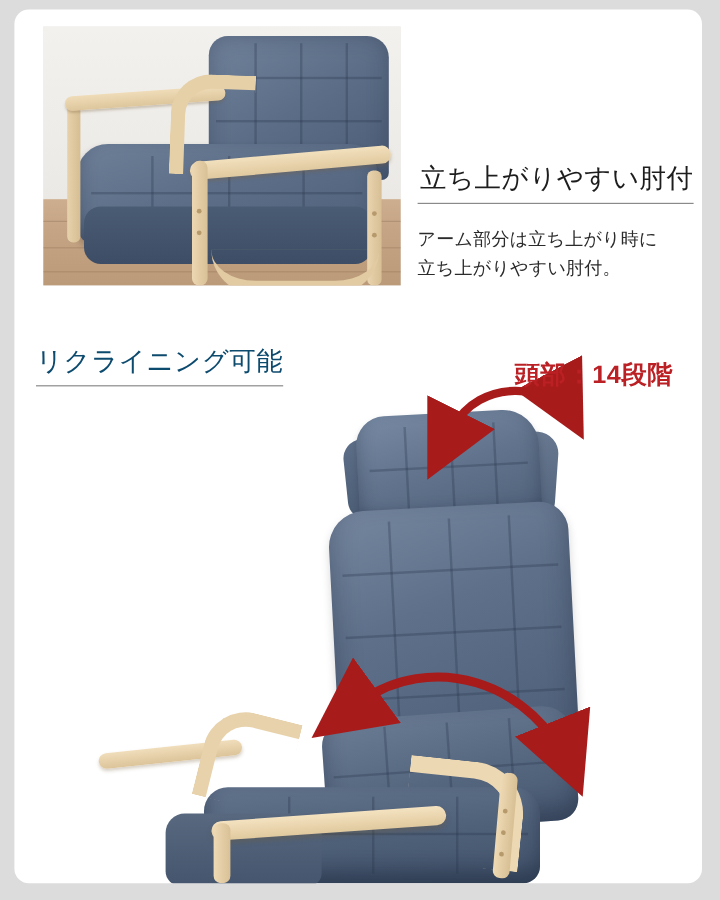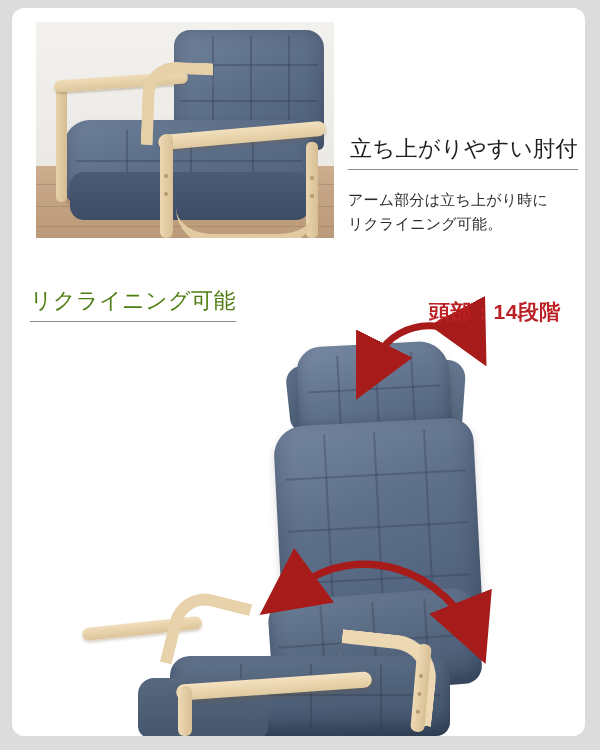--- a/index.html
+++ b/index.html
@@ -95,21 +95,21 @@
     text-align:right;
   }
   .body1{
     position:absolute;left:336px;top:180px;width:240px;
     font-size:15px;line-height:24px;color:#2b2b2b;letter-spacing:.2px;
   }
 
   
   .head2{
     position:absolute;left:18px;top:278px;
-    font-size:22px;color:#4d7c0f;letter-spacing:.5px;
+    font-size:22px;color:#0c4a6e;letter-spacing:.5px;
     padding-bottom:5px;border-bottom:1px solid #8a8a8a;
     white-space:nowrap;
   }
   .body2{
     position:absolute;left:18px;top:326px;
     font-size:15px;line-height:22px;color:#2b2b2b;letter-spacing:.2px;
     white-space:nowrap;
   }
 
   
@@ -243,21 +243,21 @@
       <div class="peg" style="left:4px;top:34px"></div>
       <div class="peg" style="left:4px;top:52px"></div>
     </div>
     <div class="t-rocker"></div>
   </div>
 
   <div class="head1">立ち上がりやすい肘付</div>
 
   <div class="body1">
     <div>アーム部分は立ち上がり時に</div>
-    <div>リクライニング可能。</div>
+    <div>立ち上がりやすい肘付。</div>
   </div>
 
   <div class="head2">リクライニング可能</div>
 
 
   <div class="chair-wrap">
 
     <div class="m-wing-l"></div>
     <div class="m-wing-r"></div>
 

